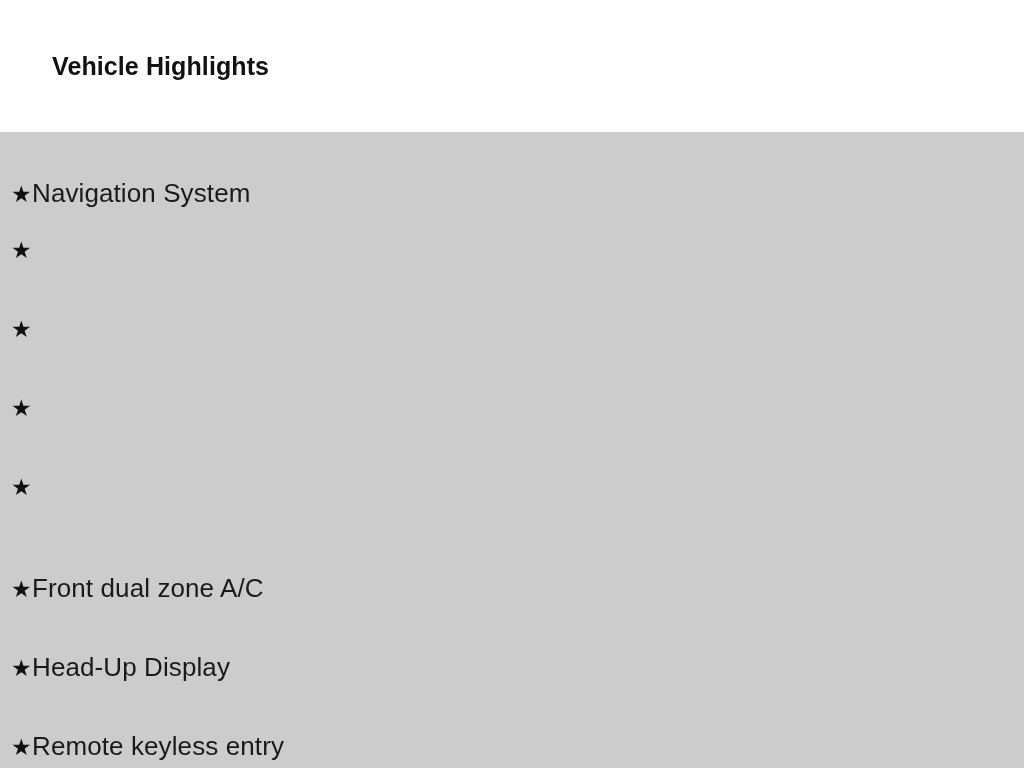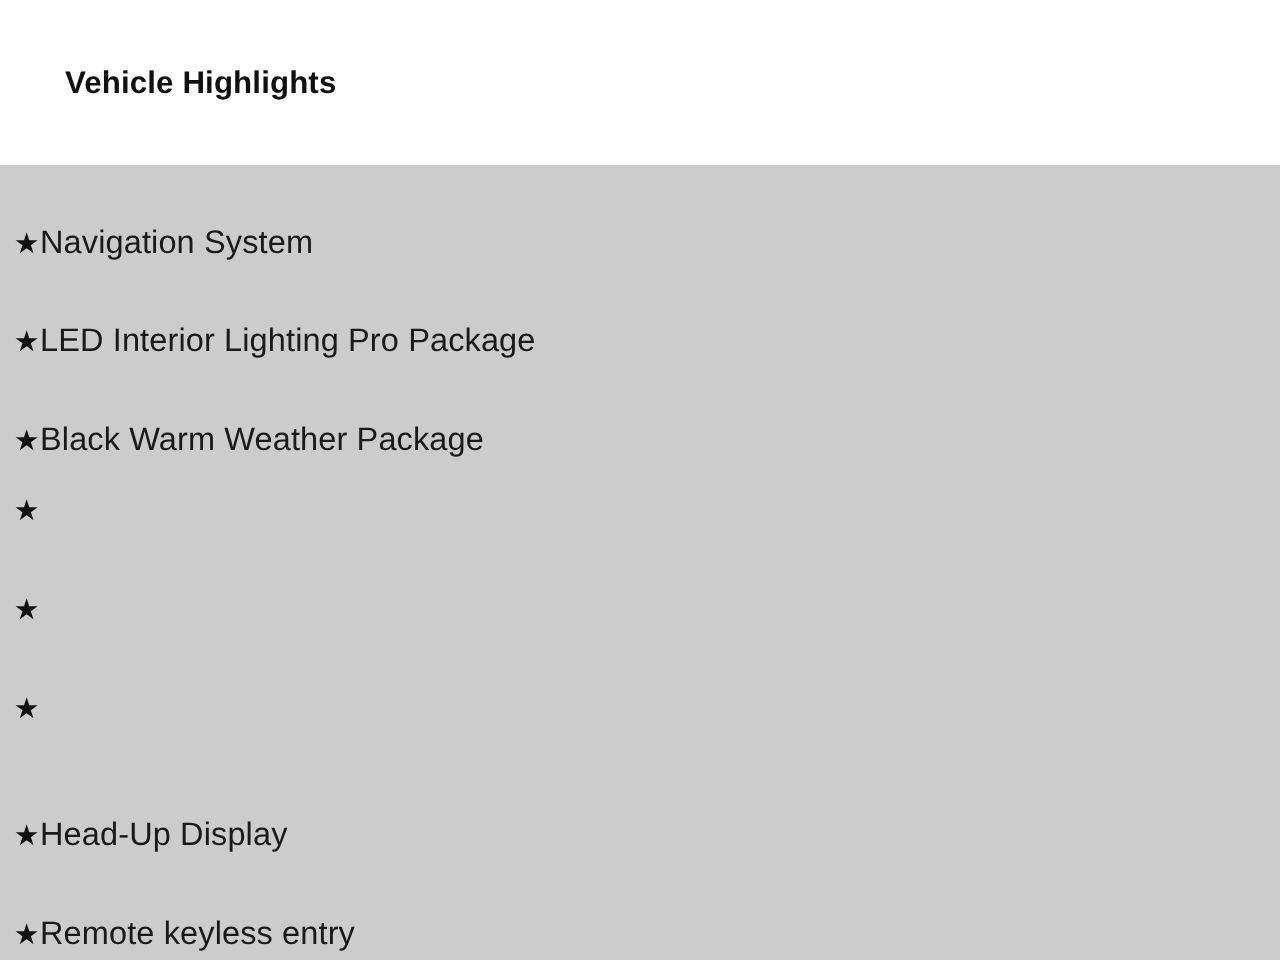--- a/index.html
+++ b/index.html
@@ -117,38 +117,37 @@
   <div class="highlights-panel">
     <ul class="highlights-list">
 
       <li class="highlight-item">
         <span class="bullet-star">★</span>
         <span class="highlight-label">Navigation System</span>
       </li>
 
       <li class="highlight-item">
         <span class="bullet-star">★</span>
-        <span class="highlight-label">LED Interior Lighting Pro Package</span>
-      </li>
-
-      <li class="highlight-item">
-        <span class="bullet-star">★</span>
-        <span class="highlight-label">Black Warm Weather Package</span>
       </li>
 
       <li class="highlight-item">
         <span class="bullet-star">★</span>
       </li>
 
       <li class="highlight-item">
         <span class="bullet-star">★</span>
       </li>
 
       <li class="highlight-item">
         <span class="bullet-star">★</span>
+      </li>
+
+      <li class="highlight-item">
+        <span class="bullet-star">★</span>
+        <span class="highlight-label">Front dual zone A/C</span>
       </li>
 
       <li class="highlight-item">
         <span class="bullet-star">★</span>
         <span class="highlight-label">Head-Up Display</span>
       </li>
 
       <li class="highlight-item">
         <span class="bullet-star">★</span>
         <span class="highlight-label">Remote keyless entry</span>

